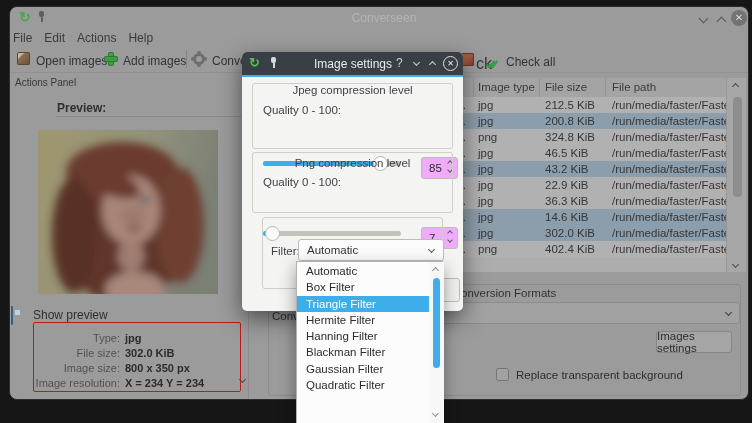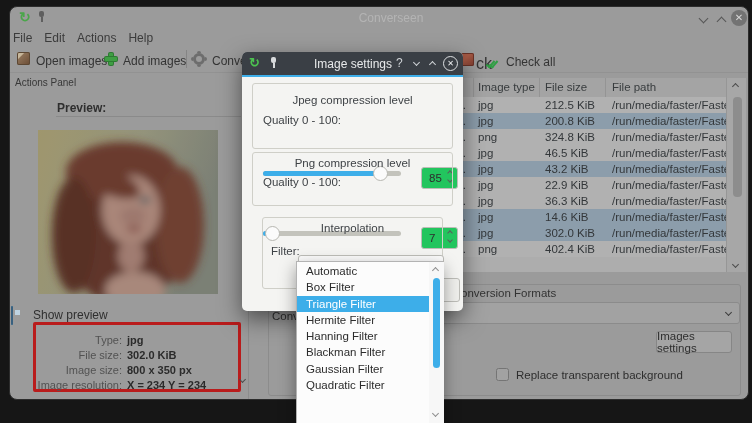--- a/index.html
+++ b/index.html
@@ -33,21 +33,21 @@
   .eraser-icon{width:13px;height:13px;border-radius:2px;background:linear-gradient(135deg,#a85a45 40%,#7e3c2f);box-shadow:inset 0 0 0 1px #6b3226;}
 
   .hline{height:1px;background:#8a8a8a;}
   .panel-label{font-size:10px;color:#383838;}
   .bold-label{font-size:12px;font-weight:bold;color:#2f2f2f;}
   .cb{width:13px;height:13px;border-radius:2.5px;}
   .cb.off{background:#a2a2a2;border:1px solid #757575;}
   .cb.on{background:#47789c;border:1px solid #38607f;position:relative;}
   .cb.on:after{content:"";position:absolute;left:3px;top:3px;width:5px;height:5px;background:#bed3e2;}
 
-  .info-frame{border:3px solid #b91c1c;border-radius:2px;padding:9px 6px 0 0;}
+  .info-frame{border:1px solid #b91c1c;border-radius:2px;padding:9px 6px 0 0;}
   .info-grid{display:grid;grid-template-columns:86px auto;column-gap:5px;row-gap:3px;font-size:11px;}
   .info-grid .lab{text-align:right;color:#525252;}
   .info-grid .val{color:#2b2b2b;font-weight:bold;}
 
   
   .ftable{font-size:11.5px;color:#33373a;}
   .frow{display:grid;grid-template-columns:38px 66px 66px 1fr;height:16px;line-height:16px;background:#b1b1b1;overflow:hidden;}
   .frow.sel{background:#8c9dab;}
   .frow .c0{text-align:right;padding-right:8px;overflow:hidden;}
   .frow .c1{padding-left:4px;}
@@ -66,21 +66,21 @@
   
   .dialog{background:#f4f4f2;border-radius:5px;box-shadow:0 8px 22px rgba(0,0,0,.5);z-index:10;}
   .dlg-header{background:#3a3f45;border-radius:5px 5px 0 0;}
   .dlg-title{color:#e8eaeb;font-size:12px;text-align:center;}
   .groupbox{border:1px solid #cfcfc8;border-radius:3px;}
   .grp-title{font-size:11.5px;color:#3e4246;text-align:center;}
   .dlg-label{font-size:11.5px;color:#3e4246;}
   .slider-track{height:5px;border-radius:2.5px;background:#c3c3bc;position:relative;}
   .slider-fill{position:absolute;left:0;top:0;height:5px;border-radius:2.5px;background:#3daee9;}
   .slider-handle{position:absolute;width:15px;height:15px;border-radius:50%;background:#fbfbfb;border:1px solid #b7b7b1;top:-5px;}
-  .spinbox{background:#22c55e;border:1px solid #bdbdb8;border-radius:3px;font-size:11.5px;color:#2d2d2d;display:flex;align-items:center;padding-left:7px;position:relative;}
+  .spinbox{background:#f0abfc;border:1px solid #bdbdb8;border-radius:3px;font-size:11.5px;color:#2d2d2d;display:flex;align-items:center;padding-left:7px;position:relative;}
   .spin-arrows{position:absolute;right:5px;top:3px;display:flex;flex-direction:column;gap:3px;color:#5c5c5c;}
   .combo{background:#fcfcfc;border:1px solid #bdbdb8;border-radius:3px;position:relative;font-size:11.5px;color:#333;}
   .btn-light{background:#efefec;border:1px solid #bdbdb8;border-radius:3px;}
 
   
   .popup{background:#fcfcfc;border:1px solid #b3b3b3;box-shadow:0 6px 16px rgba(0,0,0,.4);z-index:20;}
   .pop-item{height:16.3px;line-height:16.3px;padding-left:9px;font-size:11.5px;color:#2c2c2c;white-space:nowrap;}
   .pop-item.sel{background:#3daee9;color:#fff;}
   .thumb-blue{background:#3daee9;border-radius:3.5px;}
 </style>
@@ -88,21 +88,21 @@
 <body>
 
 <div class="screen">
 
   
   <div class="abs window"></div>
 
   
   <span class="abs logo-glyph" style="left:19px;top:10px;z-index:2;">↻</span>
   <span class="abs pin" style="left:36px;top:11px;color:#5f5f5f;z-index:2;"></span>
-  <div class="abs wm-title txt" style="left:15px;top:11px;width:728px;padding-left:24px;">Converseen</div>
+  <div class="abs wm-title txt" style="left:8px;top:11px;width:728px;padding-left:24px;">Converseen</div>
   <span class="abs chev down" style="left:700px;top:15px;color:#565656;z-index:2;"></span>
   <span class="abs chev up" style="left:718px;top:18px;color:#565656;z-index:2;"></span>
   <div class="abs circle-close" style="left:731px;top:10px;width:16px;height:16px;background:#737373;color:#d8d8d8;z-index:2;">✕</div>
 
   
   <div class="abs" id="menubar" style="left:13px;top:31px;display:flex;gap:12px;z-index:2;">
       <span class="menu-item txt">File</span>
       <span class="menu-item txt">Edit</span>
       <span class="menu-item txt">Actions</span>
       <span class="menu-item txt">Help</span>
@@ -273,53 +273,52 @@
       <span class="abs pin" style="left:26px;top:5px;color:#d7dadc;"></span>
       <div class="abs dlg-title txt" style="left:0;top:5px;width:222px;">Image settings</div>
       <span class="abs txt" style="left:154px;top:4px;color:#ced2d5;font-size:12px;">?</span>
       <span class="abs chev down sm" style="left:172px;top:8px;color:#ced2d5;"></span>
       <span class="abs chev up sm" style="left:188px;top:10px;color:#ced2d5;"></span>
       <div class="abs circle-close" style="left:201px;top:4px;width:15px;height:15px;border:1.5px solid #dcdfe1;color:#eef0f1;font-size:8px;">✕</div>
     </div>
     <div class="abs" style="left:0;top:23px;width:221px;height:2px;background:#3daee9;"></div>
 
     <div class="abs groupbox" style="left:10px;top:31px;width:201px;height:66px;">
-      <div class="grp-title" style="margin-top:10px;">Jpeg compression level</div>
+      <div class="grp-title" style="margin-top:0;">Jpeg compression level</div>
       <div class="dlg-label txt" style="margin:8px 0 0 10px;">Quality 0 - 100:</div>
       <div class="abs slider-track" style="left:10px;top:45px;width:138px;" id="jpeg-slider">
         <div class="slider-fill" style="width: 117.3px;"></div>
           <div class="slider-handle" style="left: 109.8px;"></div>
       </div>
       <div class="abs spinbox" style="left:168px;top:36px;width:37px;height:22px;">
         <span>85</span>
         <span class="spin-arrows">
             <span class="chev up" style="width:4px;height:4px;"></span>
             <span class="chev down" style="width:4px;height:4px;"></span>
           </span>
       </div>
     </div>
 
-    <div class="abs groupbox" style="left:10px;top:100px;width:201px;height:54px;">
+    <div class="abs groupbox" style="left:10px;top:100px;width:201px;height:61px;">
       <div class="grp-title" style="margin-top:4px;">Png compression level</div>
       <div class="dlg-label txt" style="margin:7px 0 0 10px;">Quality 0 - 100:</div>
       <div class="abs slider-track" style="left:10px;top:43px;width:138px;" id="png-slider">
         <div class="slider-fill" style="width: 9.66px;"></div>
           <div class="slider-handle" style="left: 2.16px;"></div>
       </div>
       <div class="abs spinbox" style="left:168px;top:34px;width:37px;height:22px;">
         <span>7</span>
         <span class="spin-arrows">
             <span class="chev up" style="width:4px;height:4px;"></span>
             <span class="chev down" style="width:4px;height:4px;"></span>
           </span>
       </div>
     </div>
 
     <div class="abs groupbox" style="left:20px;top:165px;width:181px;height:72px;">
-      <div class="grp-title" style="margin-top:4px;">Interpolation</div>
       <span class="abs dlg-label txt" style="left:8px;top:27px;">Filter:</span>
       <div class="abs combo" style="left:35px;top:21px;width:146px;height:22px;">
         <span class="abs txt" style="left:8px;top:4px;">Automatic</span>
         <span class="abs chev down sm" style="right:9px;top:7px;color:#555;"></span>
       </div>
     </div>
 
     <div class="abs btn-light" style="left:156px;top:226px;width:62px;height:24px;"></div>
   </div>
 

